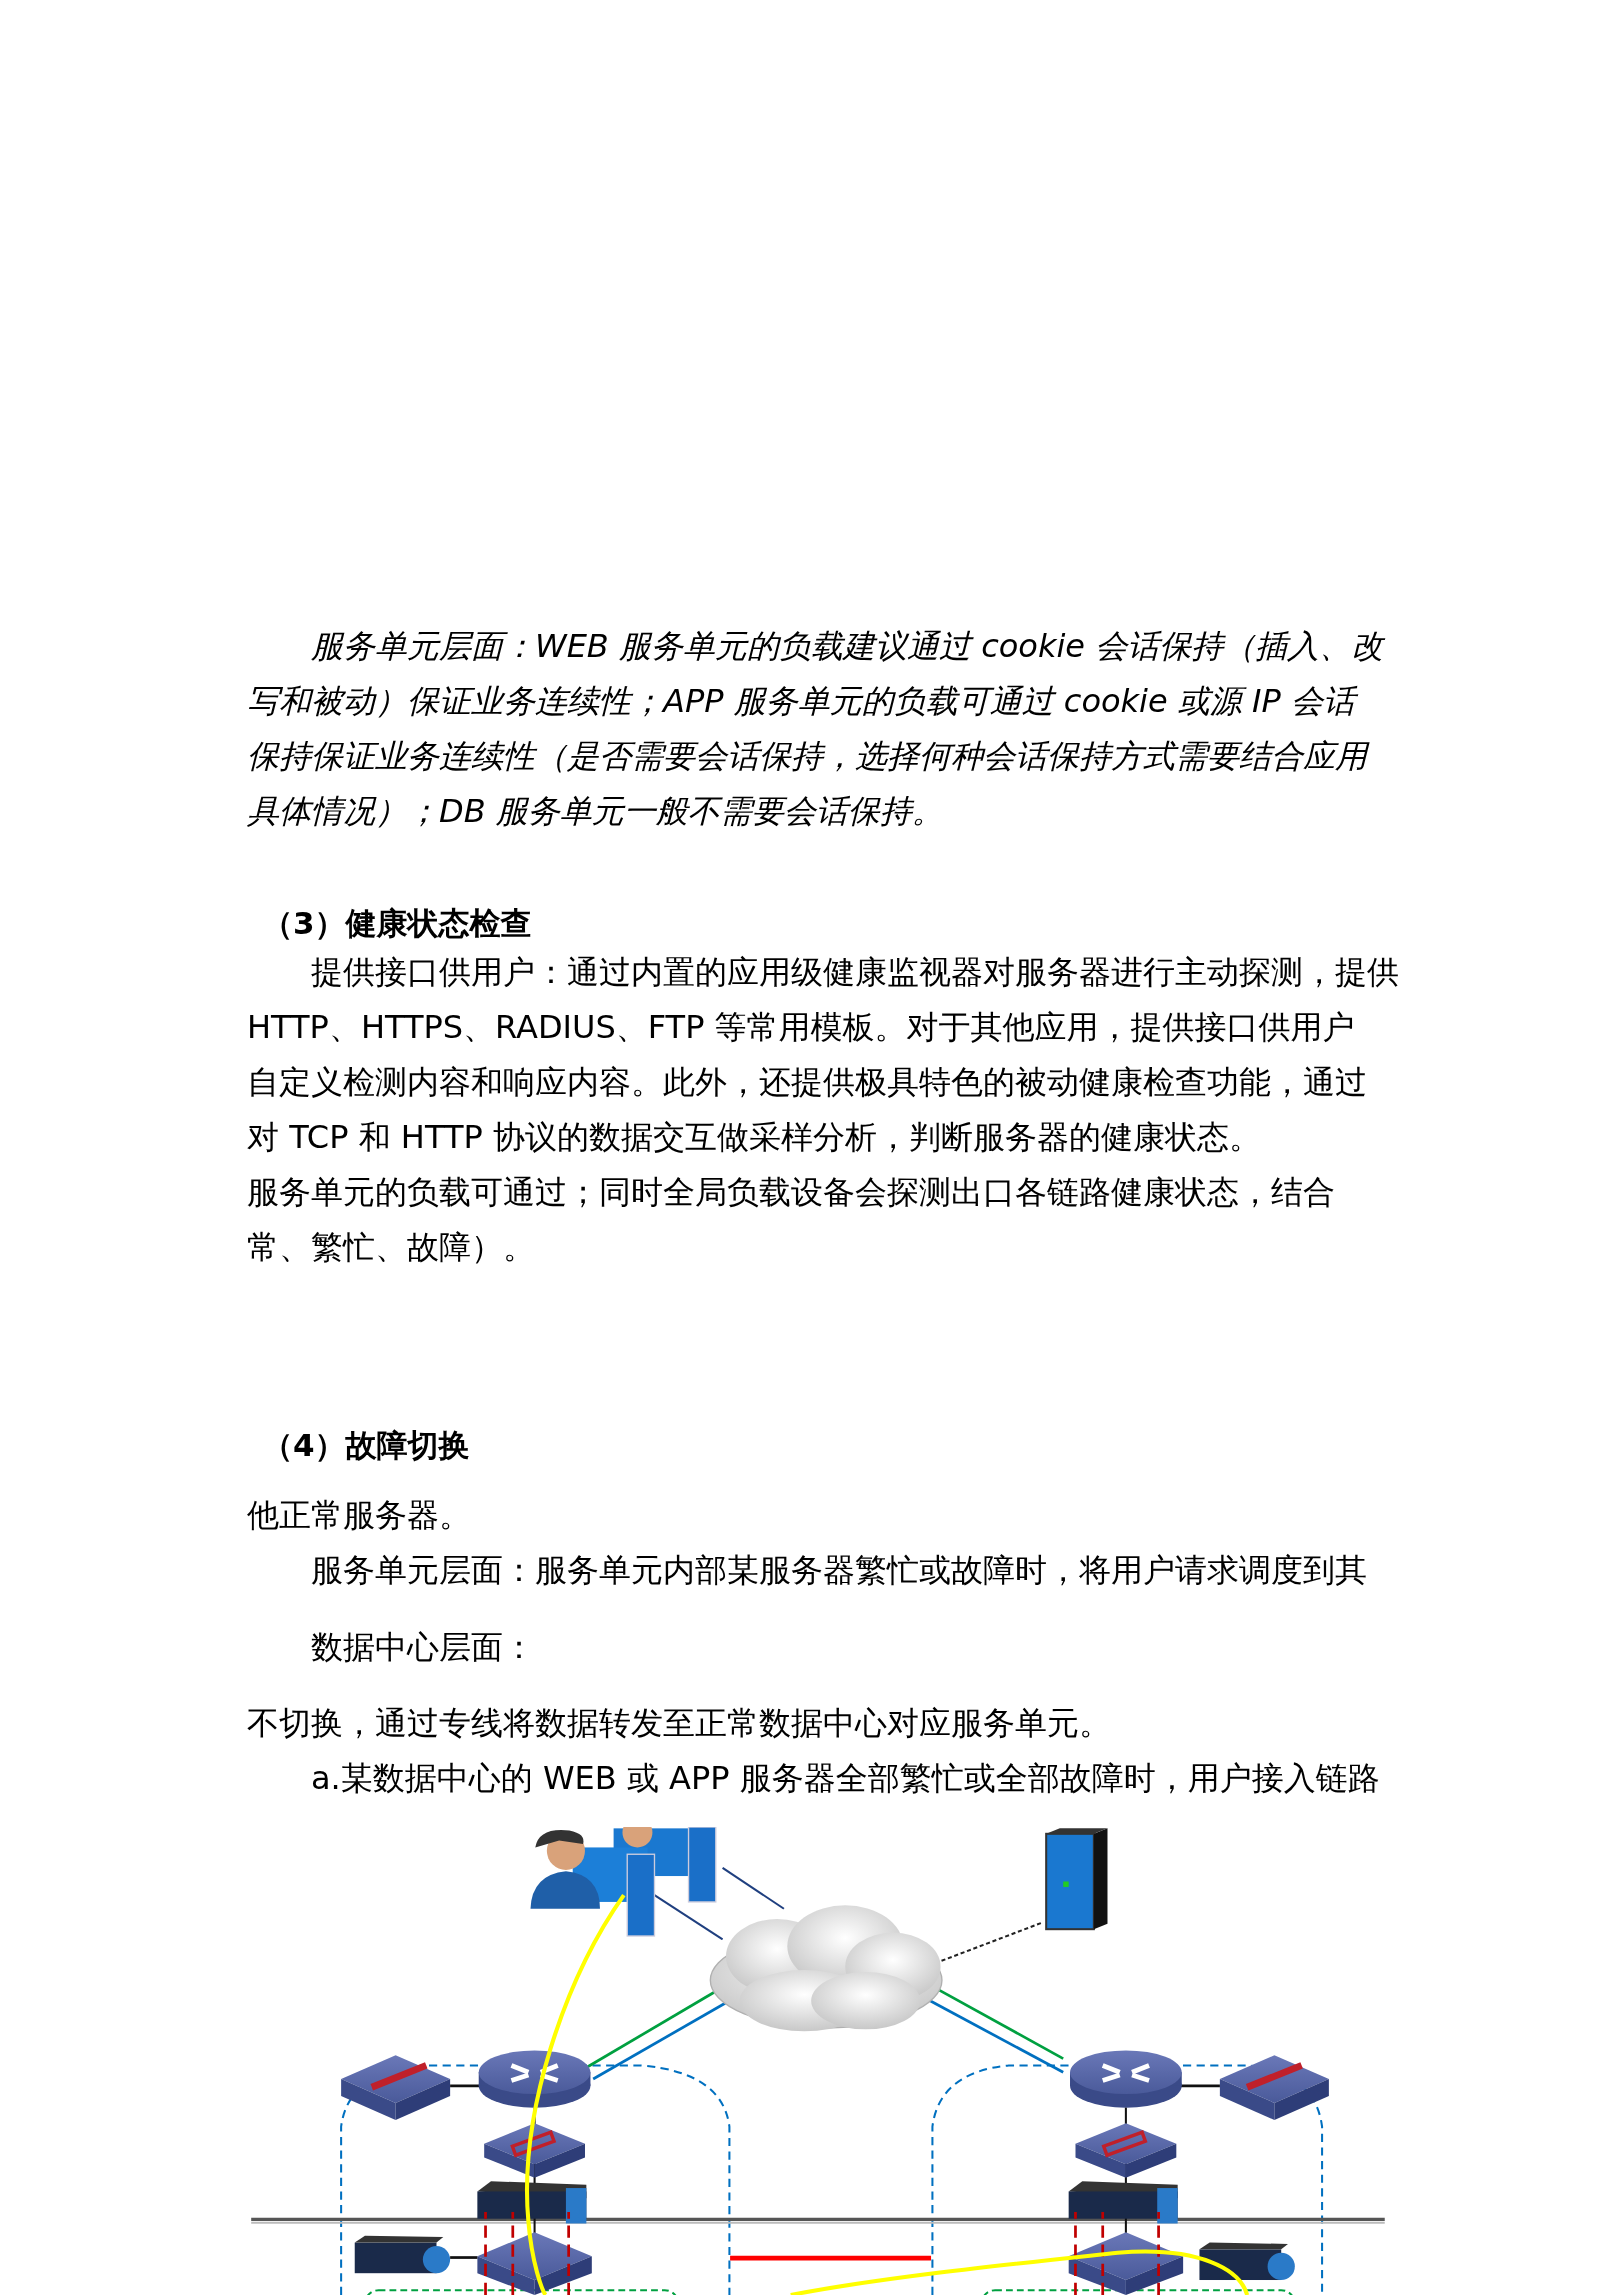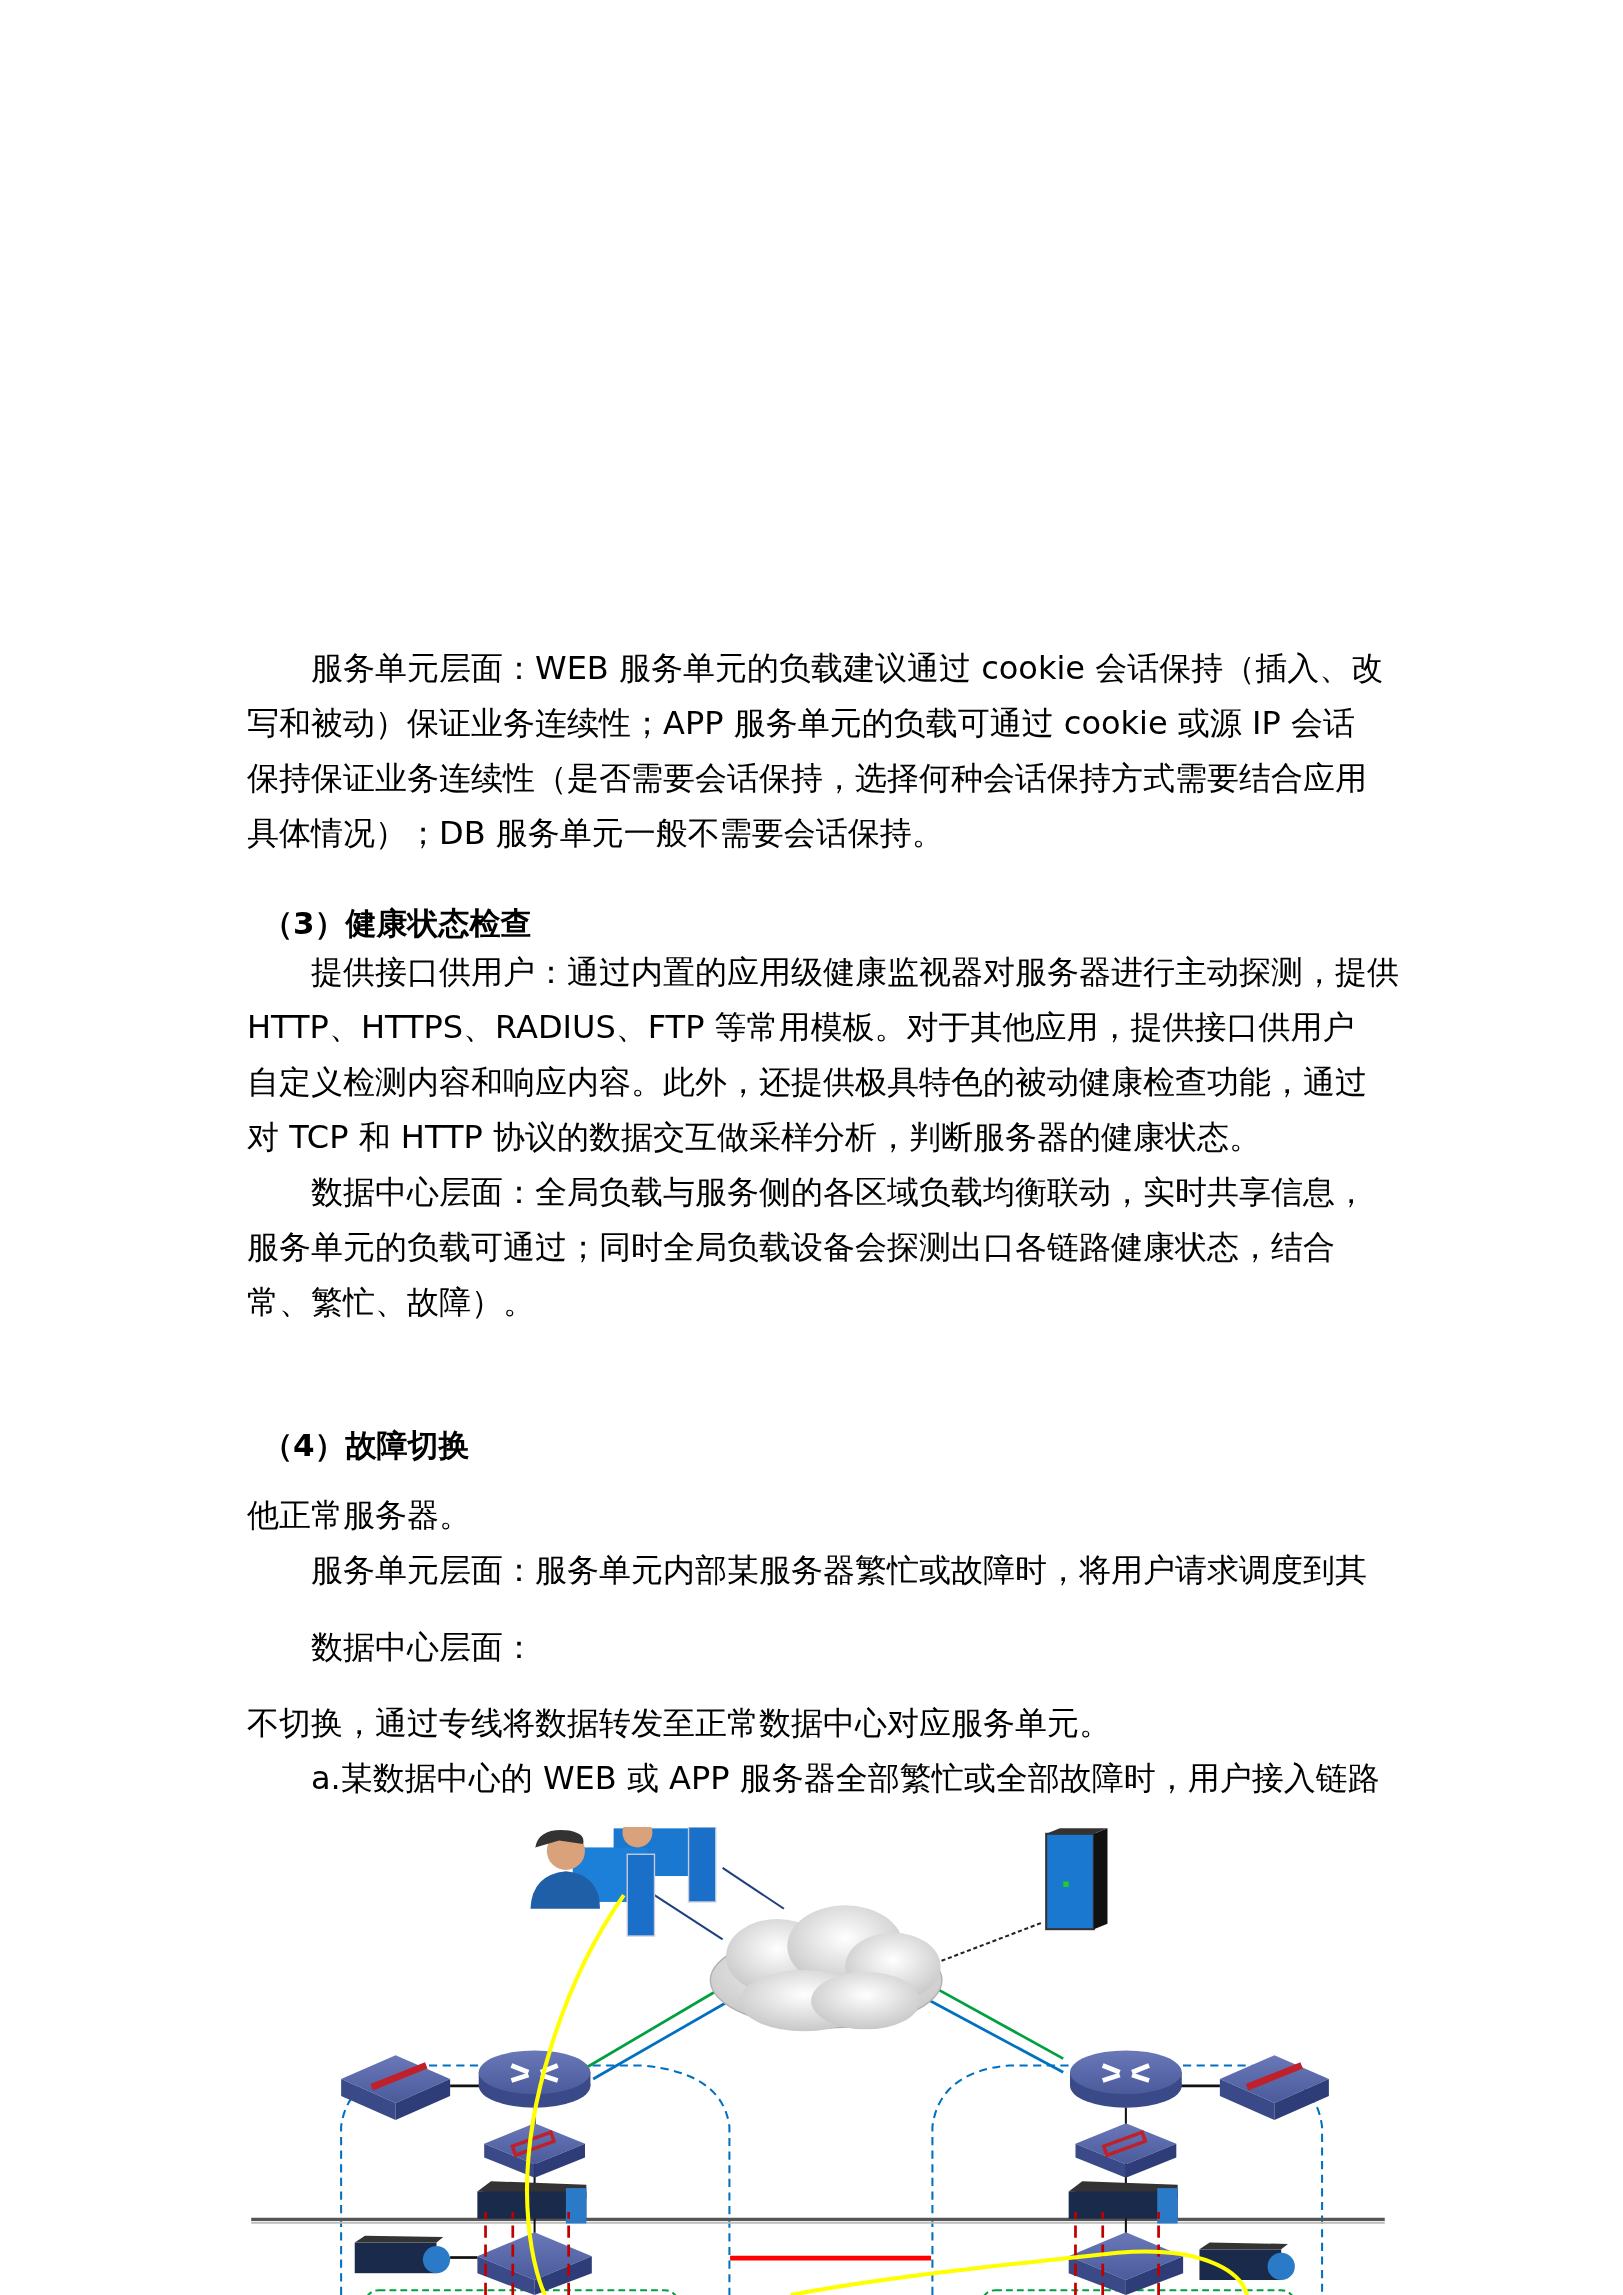--- a/index.html
+++ b/index.html
@@ -9,38 +9,37 @@
         letter-spacing:0px;margin:0;text-align:justify;text-align-last:left;}
   .indent{text-indent:64px;}
   .heading{position:absolute;left:259px;font-size:31px;font-weight:bold;line-height:55px;margin:8px;}
   .line{display:block;white-space:nowrap;}
   #diagram{position:absolute;left:0;top:1827px;width:1623px;height:468px;}
   #diagram svg{position:absolute;left:0;top:0;}
 </style>
 </head>
 <body>
 
-<div class="para indent" style="top:641px;">
+<div class="para indent" style="top:619px;font-style:italic;">
   <span class="line">服务单元层面：WEB 服务单元的负载建议通过 cookie 会话保持（插入、改</span>
   <span class="line" style="text-indent:0">写和被动）保证业务连续性；APP 服务单元的负载可通过 cookie 或源 IP 会话</span>
   <span class="line" style="text-indent:0">保持保证业务连续性（是否需要会话保持，选择何种会话保持方式需要结合应用</span>
   <span class="line" style="text-indent:0">具体情况）；DB 服务单元一般不需要会话保持。</span>
 </div>
 
 <h3 class="heading" style="top:888px;left:254px;">（3）健康状态检查</h3>
 
 <div class="para indent" style="top:945px;">
   <span class="line">提供接口供用户：通过内置的应用级健康监视器对服务器进行主动探测，提供</span>
   <span class="line" style="text-indent:0">HTTP、HTTPS、RADIUS、FTP 等常用模板。对于其他应用，提供接口供用户</span>
   <span class="line" style="text-indent:0">自定义检测内容和响应内容。此外，还提供极具特色的被动健康检查功能，通过</span>
   <span class="line" style="text-indent:0">对 TCP 和 HTTP 协议的数据交互做采样分析，判断服务器的健康状态。</span>
 </div>
 
 <div class="para indent" style="top:1165px;">
-  <span class="line">数据中心层面：全局负载与服务侧的各区域负载均衡联动，实时共享信息，</span>
   <span class="line" style="text-indent:0">服务单元的负载可通过；同时全局负载设备会探测出口各链路健康状态，结合</span>
   <span class="line" style="text-indent:0">常、繁忙、故障）。</span>
 </div>
 
 <h3 class="heading" style="top:1410px;left:254px;">（4）故障切换</h3>
 
 <div class="para indent" style="top:1488px;">
   <span class="line" style="text-indent:0">他正常服务器。</span>
   <span class="line">服务单元层面：服务单元内部某服务器繁忙或故障时，将用户请求调度到其</span>
 </div>

